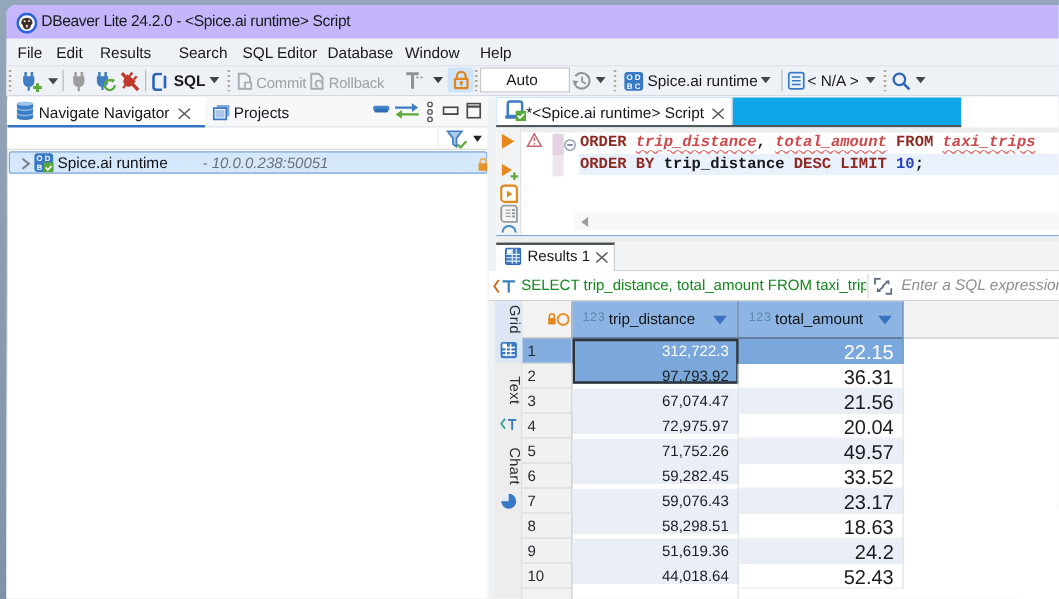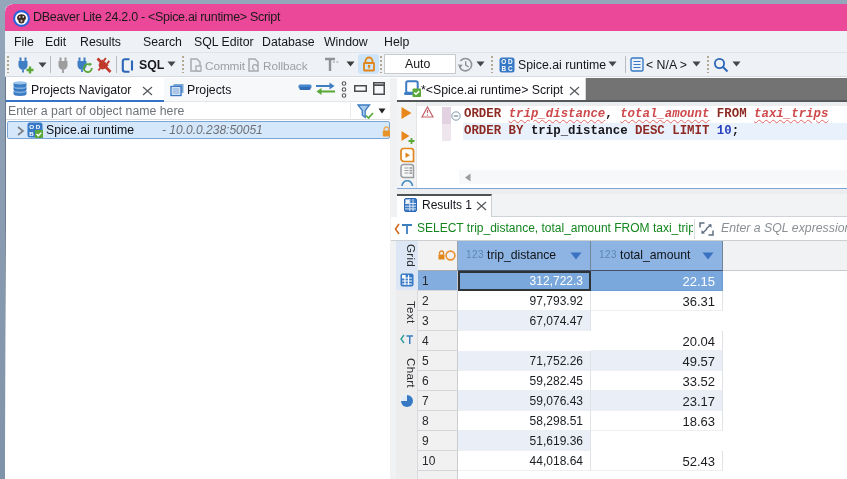--- a/index.html
+++ b/index.html
@@ -7,21 +7,21 @@
   body { background:#8c9fb4; font-family:"Liberation Sans", sans-serif; }
   #frame { position:absolute; inset:0; width:847px; height:479px;
     background:linear-gradient(180deg,#93a6ba 0%,#8799ae 60%,#7f93a8 100%); }
   #win { position:absolute; left:5px; top:4px; width:842px; height:475px;
     background:#ffffff; border-top-left-radius:8px; overflow:hidden; }
   #winedge { position:absolute; left:0; top:8px; width:1px; height:467px; background:linear-gradient(180deg,#64748a 0%,#6a7a8f 45%,rgba(130,145,165,0.4) 70%,rgba(255,255,255,0) 95%); }
   .abs { position:absolute; }
   svg { display:block; }
 
   
-  #titlebar { left:0; top:0; width:842px; height:27px; background:#ec4899; border-top-left-radius:8px; }
+  #titlebar { left:0; top:0; width:842px; height:27px; background:#c4b5fd; border-top-left-radius:8px; }
   #titlebar .ttl { position:absolute; left:28px; top:6px; font-size:12.5px; letter-spacing:-0.3px; color:#1a1a1a; }
   #menubar { left:0; top:27px; width:842px; height:21px; background:#eef1f6; }
   .mi { position:absolute; top:4px; font-size:12.3px; color:#17171c; }
   #toolbar { left:-5px; top:48px; width:847px; height:25px; background:#eef1f6;
     border-top:1px solid #e0e4e9; border-bottom:1px solid #d5dae0; }
   .tsep { position:absolute; top:3px; width:1px; height:17px; background:#b9bcbf; }
   .tdots { position:absolute; top:3px; width:2px; height:17px;
     background-image:repeating-linear-gradient(180deg,#b3a78e 0 2px,transparent 2px 4px); }
   .gray12 { font-size:11.8px; color:#9da0a3; position:absolute; top:5.5px; letter-spacing:-0.1px; }
   .blk12  { font-size:12.3px; color:#17171c; position:absolute; top:5px; }
@@ -32,21 +32,21 @@
   #ltab1 { position:absolute; left:0; top:0; width:158px; height:24px; background:#ffffff; border-bottom:2.5px solid #3672c6; }
   .tabtxt { font-size:12.3px; color:#15151e; }
   #lfilter { position:absolute; left:0; top:25px; width:385px; height:17px; background:#ffffff; border-bottom:1px solid #dadbdd; }
   #lfilter .ph { position:absolute; left:2px; top:1px; font-size:12.3px; color:#6f747a; }
   #seltree { position:absolute; left:1px; top:43px; width:383px; height:18px;
     background:#d5e7fb; border:1px solid #7aa4d4; border-radius:2px; }
 
   
   #rpane { left:385px; top:74px; width:457px; height:401px; background:#ffffff; }
   
-  #etabs { position:absolute; left:7px; top:0; width:450px; height:24px; background:#737373; border-bottom:2.5px solid #55575a; box-sizing:border-box; }
+  #etabs { position:absolute; left:7px; top:0; width:372px; height:24px; background:#0ea5e9; border-bottom:2.5px solid #55575a; box-sizing:border-box; }
   #etab1 { position:absolute; left:0; top:0; width:189px; height:21.5px; background:#ffffff;
     border-right:1px solid #d8d8d8; }
   
   #ebody { position:absolute; left:7px; top:24px; width:450px; height:86px; background:#ffffff; }
   #etools { position:absolute; left:0; top:0; width:20px; height:86px; background:#f2f3f5; border-right:1px solid #e2e4e7; }
   #pinkband1 { position:absolute; left:45px; top:5px; width:9px; height:17px; background:#e2d1e1; }
   #pinkband2 { position:absolute; left:45px; top:22px; width:9px; height:17px; background:#eee5ed; }
   #curline { position:absolute; left:65.5px; top:20.5px; width:384.5px; height:17.5px; background:#e9f1fc; }
   #etopband { position:absolute; left:20px; top:0; width:430px; height:4px; background:#ebedee; }
   .code { font-family:"Liberation Mono", monospace; font-size:12.4px; font-weight:bold; white-space:pre; }
@@ -66,24 +66,24 @@
   
   #grid { position:absolute; left:1px; top:163px; width:456px; height:238px; background:#ffffff; }
   .vtxt { writing-mode:vertical-rl; font-size:11.6px; color:#2a2c2f; width:22px; text-align:center; letter-spacing:0.3px; }
   .hcell { top:0; height:30px; background:#8db4e3; border-right:1px solid #76849a; border-bottom:1.5px solid #44506b;padding-left:20px; }
   .t123 { position:absolute; left:8px; top:8px; font-size:10px; color:#5e87b0; letter-spacing:0.5px; }
   .hname { position:absolute; left:29px; top:7px; font-size:12.2px; color:#121418; }
   .row { position:relative; width:429px; height:20px; }
   .rn { position:absolute; left:0; top:0; width:40px; height:20px; background:#f1f1f2;
         border-right:1px solid #c9cbce; border-bottom:1px solid #d4d6d9;
         font-size:12px; color:#26282b; padding:3px 0 0 4px; }
-  .c1 { position:absolute; left:40px; top:0; width:133px; height:20px; border-right:1px solid #dfe2e7; border-bottom:1px solid #eceef0;
+  .c1 { position:absolute; left:40px; top:0; width:133px; height:36px; border-right:1px solid #dfe2e7; border-bottom:1px solid #eceef0;
         font-size:12px; color:#1a1c1f; text-align:right; padding:3px 7px 0 0; }
   .c2 { position:absolute; left:173px; top:0; width:132px; height:20px; border-right:1px solid #dfe2e7; border-bottom:1px solid #eceef0;
-        font-size:13px; color:#1a1c1f; text-align:right; padding:3px 7px 0 0; }
+        font-size:16px; color:#1a1c1f; text-align:right; padding:3px 7px 0 0; }
   .stripe .c1, .stripe .c2 { background:#e9eef7; }
   .sel .rn { background:#83addf; }
   .sel .c1 { background:#7aa8dd; color:#ffffff; border:2px solid #2e3338; padding:1px 6px 0 0; }
   .sel .c2 { background:#7aa8dd; color:#ffffff; border-right:1px solid #6f9ed4; border-bottom:1px solid #6f9ed4; }
 </style>
 </head>
 <body>
 <div id="frame"></div>
 <div id="win">
   <div id="winedge"></div>
@@ -233,21 +233,21 @@
     <div id="ltabs">
       <div id="ltab1"></div>
       <svg class="abs" style="left:6px;top:3px" width="18" height="17" viewBox="0 0 18 17">
         <path d="M1.5 10.2 v2.6 q0 2.2 6.5 2.2 q6.5 0 6.5 -2.2 v-2.6 Z" fill="#3b7cc4"></path>
         <ellipse cx="8" cy="10.2" rx="6.5" ry="2" fill="#7fb0e0"></ellipse>
         <path d="M1.5 6 v2.6 q0 2.2 6.5 2.2 q6.5 0 6.5 -2.2 V6 Z" fill="#3b7cc4"></path>
         <ellipse cx="8" cy="6" rx="6.5" ry="2" fill="#7fb0e0"></ellipse>
         <path d="M1.5 1.8 v2.6 q0 2.2 6.5 2.2 q6.5 0 6.5 -2.2 V1.8 Z" fill="#3b7cc4"></path>
         <ellipse cx="8" cy="1.9" rx="6.5" ry="1.7" fill="#9cc4ea"></ellipse>
       </svg>
-      <span class="abs tabtxt" style="left:25px;top:5px">Projects Navigator</span>
+      <span class="abs tabtxt" style="left:25px;top:5px">Navigate Navigator</span>
       <svg class="abs" style="left:136px;top:8px" width="11" height="10" viewBox="0 0 11 10">
           <path d="M1 1 L10 9 M10 1 L1 9" stroke="#5a5d60" stroke-width="1.3"></path>
         </svg>
       <svg class="abs" style="left:164px;top:5px" width="15" height="14" viewBox="0 0 15 14">
         <rect x="3.5" y="1" width="10" height="9" fill="#7fa8d7"></rect>
         <rect x="1" y="3.5" width="10" height="9" fill="#ffffff" stroke="#3779c5" stroke-width="1.4"></rect>
         <rect x="2.4" y="4.9" width="7.2" height="6.2" fill="#a9c6e8"></rect>
       </svg>
       <span class="abs tabtxt" style="left:181px;top:5px">Projects</span>
 
@@ -268,21 +268,20 @@
       </svg>
       <svg class="abs" style="left:348px;top:7px" width="13" height="7" viewBox="0 0 13 7">
           <rect x="0.75" y="0.75" width="11.5" height="5.5" fill="none" stroke="#4a4d50" stroke-width="1.5"></rect>
         </svg>
       <svg class="abs" style="left:367px;top:4px" width="12" height="13" viewBox="0 0 12 13">
           <rect x="0.75" y="0.75" width="10.5" height="11.5" fill="none" stroke="#4a4d50" stroke-width="1.5"></rect>
           <path d="M1 3.2 h10" stroke="#4a4d50" stroke-width="1.8"></path>
         </svg>
     </div>
     <div id="lfilter">
-      <span class="ph">Enter a part of object name here</span>
       <div class="abs" style="left:344px;top:0;width:1px;height:15px;background:#e8e9ea"></div>
       <svg class="abs" style="left:351px;top:1px" width="15" height="15" viewBox="0 0 15 15">
         <path d="M1 1 H12.5 L8.2 6.5 V13.5 L5.3 11.2 V6.5 Z" fill="#a8cbec" stroke="#3e7dc1" stroke-width="1.3"></path>
       </svg>
       <svg class="abs" style="left:359px;top:9px" width="9" height="7" viewBox="0 0 9 7">
           <path d="M1 3.5 l2.5 2.5 4.5 -5" fill="none" stroke="#59a838" stroke-width="1.7"></path>
         </svg>
       <svg class="abs" style="left:372px;top:5px" width="8" height="6" viewBox="0 0 8 6">
           <path d="M0.5 0.5 h7 L4 5.5 Z" fill="#222"></path>
         </svg>
@@ -459,23 +458,25 @@
             <div class="c2">22.15</div>
           </div>
         <div class="row">
             <div class="rn">2</div>
             <div class="c1">97,793.92</div>
             <div class="c2">36.31</div>
           </div>
         <div class="row stripe">
             <div class="rn">3</div>
             <div class="c1">67,074.47</div>
+            <div class="c2">21.56</div>
           </div>
         <div class="row">
             <div class="rn">4</div>
+            <div class="c1">72,975.97</div>
             <div class="c2">20.04</div>
           </div>
         <div class="row stripe">
             <div class="rn">5</div>
             <div class="c1">71,752.26</div>
             <div class="c2">49.57</div>
           </div>
         <div class="row">
             <div class="rn">6</div>
             <div class="c1">59,282.45</div>
@@ -487,20 +488,21 @@
             <div class="c2">23.17</div>
           </div>
         <div class="row">
             <div class="rn">8</div>
             <div class="c1">58,298.51</div>
             <div class="c2">18.63</div>
           </div>
         <div class="row stripe">
             <div class="rn">9</div>
             <div class="c1">51,619.36</div>
+            <div class="c2">24.2</div>
           </div>
         <div class="row">
             <div class="rn">10</div>
             <div class="c1">44,018.64</div>
             <div class="c2">52.43</div>
           </div>
         <div class="row">
             <div class="rn"></div>
           </div>
       </div>

